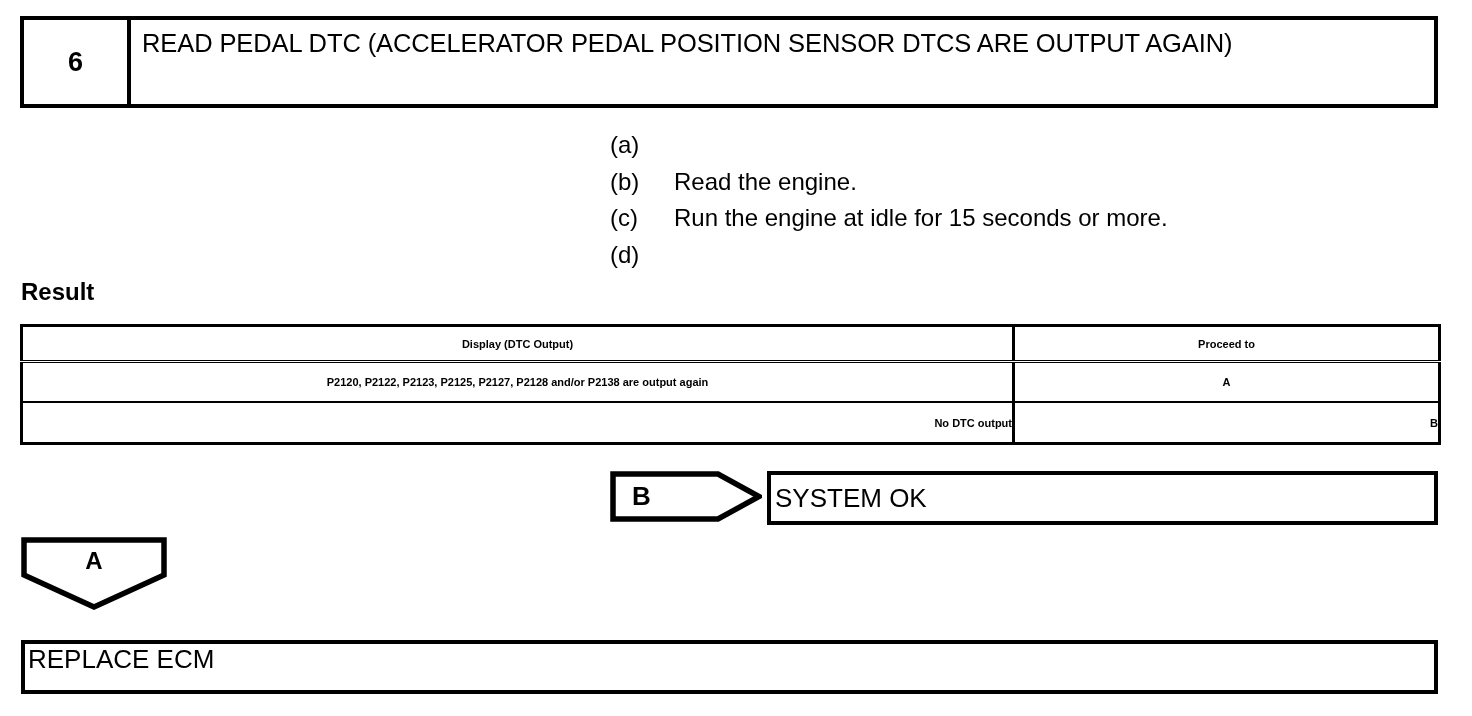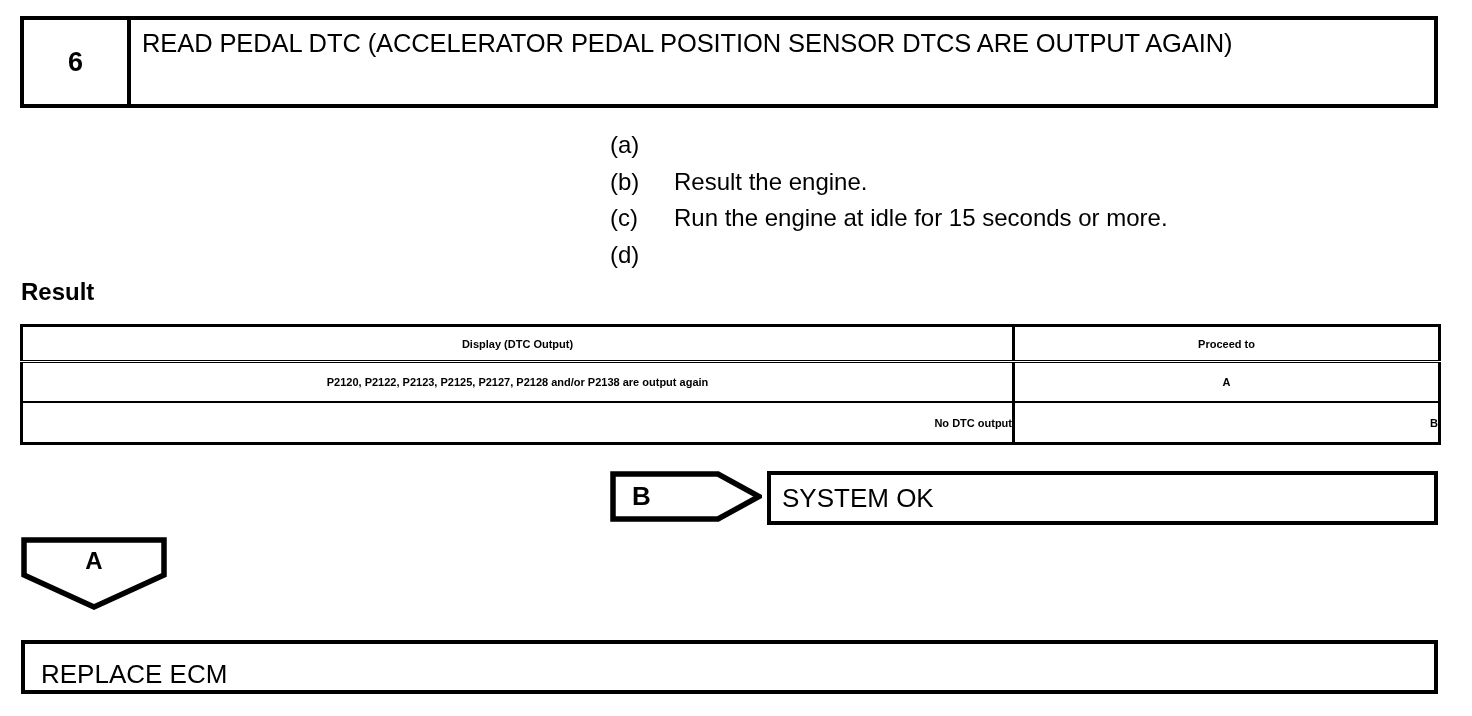--- a/index.html
+++ b/index.html
@@ -145,21 +145,21 @@
   #system-ok-box {
     position: absolute;
     left: 767px;
     top: 471px;
     width: 671px;
     height: 54px;
     border: 4px solid #000;
     box-sizing: border-box;
     display: flex;
     align-items: center;
-    padding-left: 11px;
+    padding-left: 4px;
   }
   #system-ok-box .box-label {
     font-size: 26px;
   }
 
   
   #a-connector {
     position: absolute;
     left: 21px;
     top: 537px;
@@ -181,22 +181,22 @@
   
   #replace-ecm-box {
     position: absolute;
     left: 21px;
     top: 640px;
     width: 1417px;
     height: 54px;
     border: 4px solid #000;
     box-sizing: border-box;
     display: flex;
-    align-items: flex-end;
-    padding-left: 16px;
+    align-items: flex-start;
+    padding-left: 3px;
   }
   #replace-ecm-box .box-label {
     font-size: 26px;
   }
 </style>
 </head>
 <body>
 
 <div id="step-header">
   <div id="step-number-cell">
@@ -206,21 +206,21 @@
     <span class="title">READ PEDAL DTC (ACCELERATOR PEDAL POSITION SENSOR DTCS ARE OUTPUT AGAIN)</span>
   </div>
 </div>
 
 <div id="procedure-steps">
   <div class="proc-row">
     <span class="marker">(a)</span>
   </div>
   <div class="proc-row">
     <span class="marker">(b)</span>
-    <span class="text">Result the engine.</span>
+    <span class="text">Read the engine.</span>
   </div>
   <div class="proc-row">
     <span class="marker">(c)</span>
     <span class="text">Run the engine at idle for 15 seconds or more.</span>
   </div>
   <div class="proc-row">
     <span class="marker">(d)</span>
   </div>
 </div>
 

